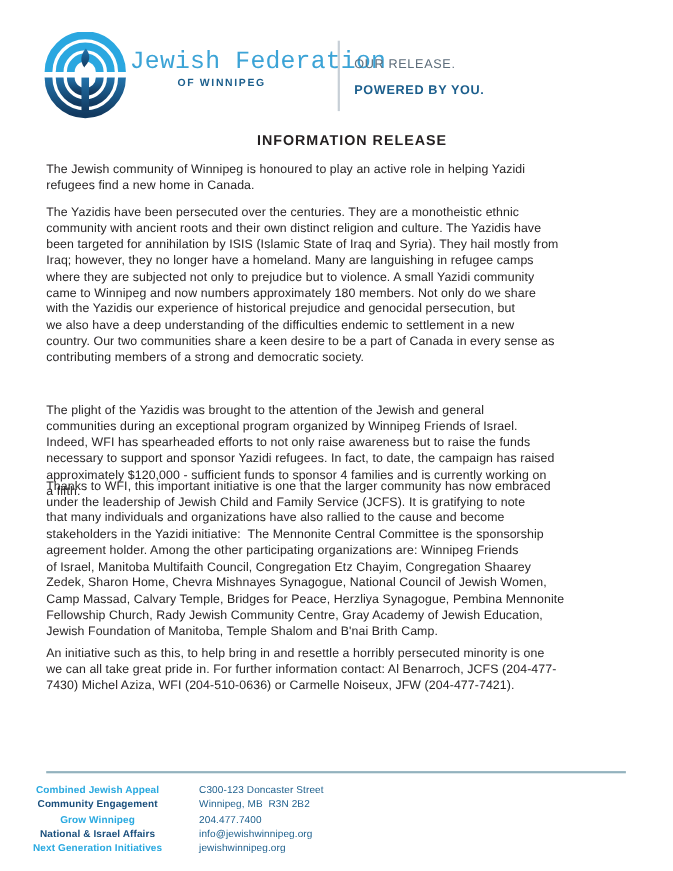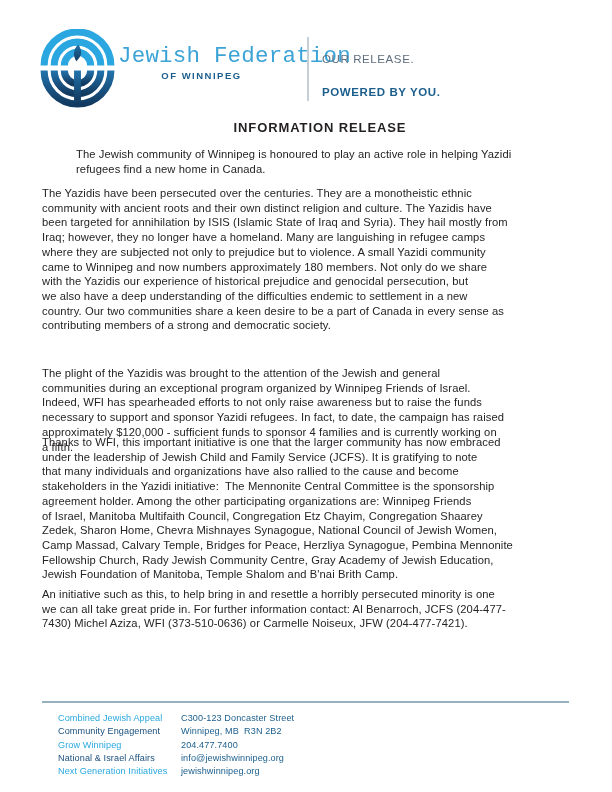--- a/index.html
+++ b/index.html
@@ -24,47 +24,47 @@
   .header-divider {
     position:absolute; left:307px; top:37px; width:2px; height:64px;
     background:#C7CFD6;
   }
   .tagline { position:absolute; left:322px; top:52px; }
   .tagline-line1 {
     font-size:11.5px; letter-spacing:0.6px; color:#5E6E7C; line-height:15px;
   }
   .tagline-line2 {
     font-size:11.5px; letter-spacing:0.6px; color:#1B5E8C; font-weight:bold; line-height:15px;
-    margin-top:18px;
+    margin-top:8px;
   }
 
   
   .doc-title {
     position:absolute; left:0; right:0; top:120px; text-align:center;
     font-size:13px; font-weight:bold; letter-spacing:0.9px; color:#231F20;padding-left:28px;
   }
   .para {
     position:absolute; left:42px; width:534px; margin:0;
     font-size:11.2px; line-height:14.7px; letter-spacing:0.1px; color:#262324;
     white-space:pre-line;
   }
-  .p0 { top:147px;margin-left:34px; }
+  .p0 { top:147px; }
   .p1 { top:186px; }
   .p2 { top:339px;margin-top:27px; }
   .p3 { top:435px; }
   .p4 { top:587px; }
 
   
   .footer-rule {
     position:absolute; left:42px; top:701px; width:527px; height:1.6px;
     background:#93B2BE;
   }
   .footer-links {
-    position:absolute; left:58px; top:712px;
-    font-size:9.1px; font-weight:normal; line-height:13.3px; letter-spacing:0.1px;
+    position:absolute; left:30px; top:712px;
+    font-size:9.1px; font-weight:bold; line-height:13.3px; letter-spacing:0.1px;text-align:center;
   }
   .tone-light { color:#29A9E0; }
   .tone-dark  { color:#1A4F7C; }
   .footer-contact {
     position:absolute; left:181px; top:712px;
     font-size:9.1px; font-weight:normal; line-height:13.3px; letter-spacing:0.1px;
     color:#1B5E8C;
   }
 </style>
 </head>
@@ -130,21 +130,21 @@
 that many individuals and organizations have also rallied to the cause and become
 stakeholders in the Yazidi initiative:&nbsp; The Mennonite Central Committee is the sponsorship
 agreement holder. Among the other participating organizations are: Winnipeg Friends
 of Israel, Manitoba Multifaith Council, Congregation Etz Chayim, Congregation Shaarey
 Zedek, Sharon Home, Chevra Mishnayes Synagogue, National Council of Jewish Women,
 Camp Massad, Calvary Temple, Bridges for Peace, Herzliya Synagogue, Pembina Mennonite
 Fellowship Church, Rady Jewish Community Centre, Gray Academy of Jewish Education,
 Jewish Foundation of Manitoba, Temple Shalom and B'nai Brith Camp.</p>
   <p class="para p4">An initiative such as this, to help bring in and resettle a horribly persecuted minority is one
 we can all take great pride in. For further information contact: Al Benarroch, JCFS (204-477-
-7430) Michel Aziza, WFI (373-510-0636) or Carmelle Noiseux, JFW (204-477-7421).</p>
+7430) Michel Aziza, WFI (204-510-0636) or Carmelle Noiseux, JFW (204-477-7421).</p>
 
   <div class="footer-rule"></div>
 
   <div class="footer-links">
     <div class="tone-light">Combined Jewish Appeal</div>
     <div class="tone-dark">Community Engagement</div>
     <div class="tone-light">Grow Winnipeg</div>
     <div class="tone-dark">National &amp; Israel Affairs</div>
     <div class="tone-light">Next Generation Initiatives</div>
   </div>

